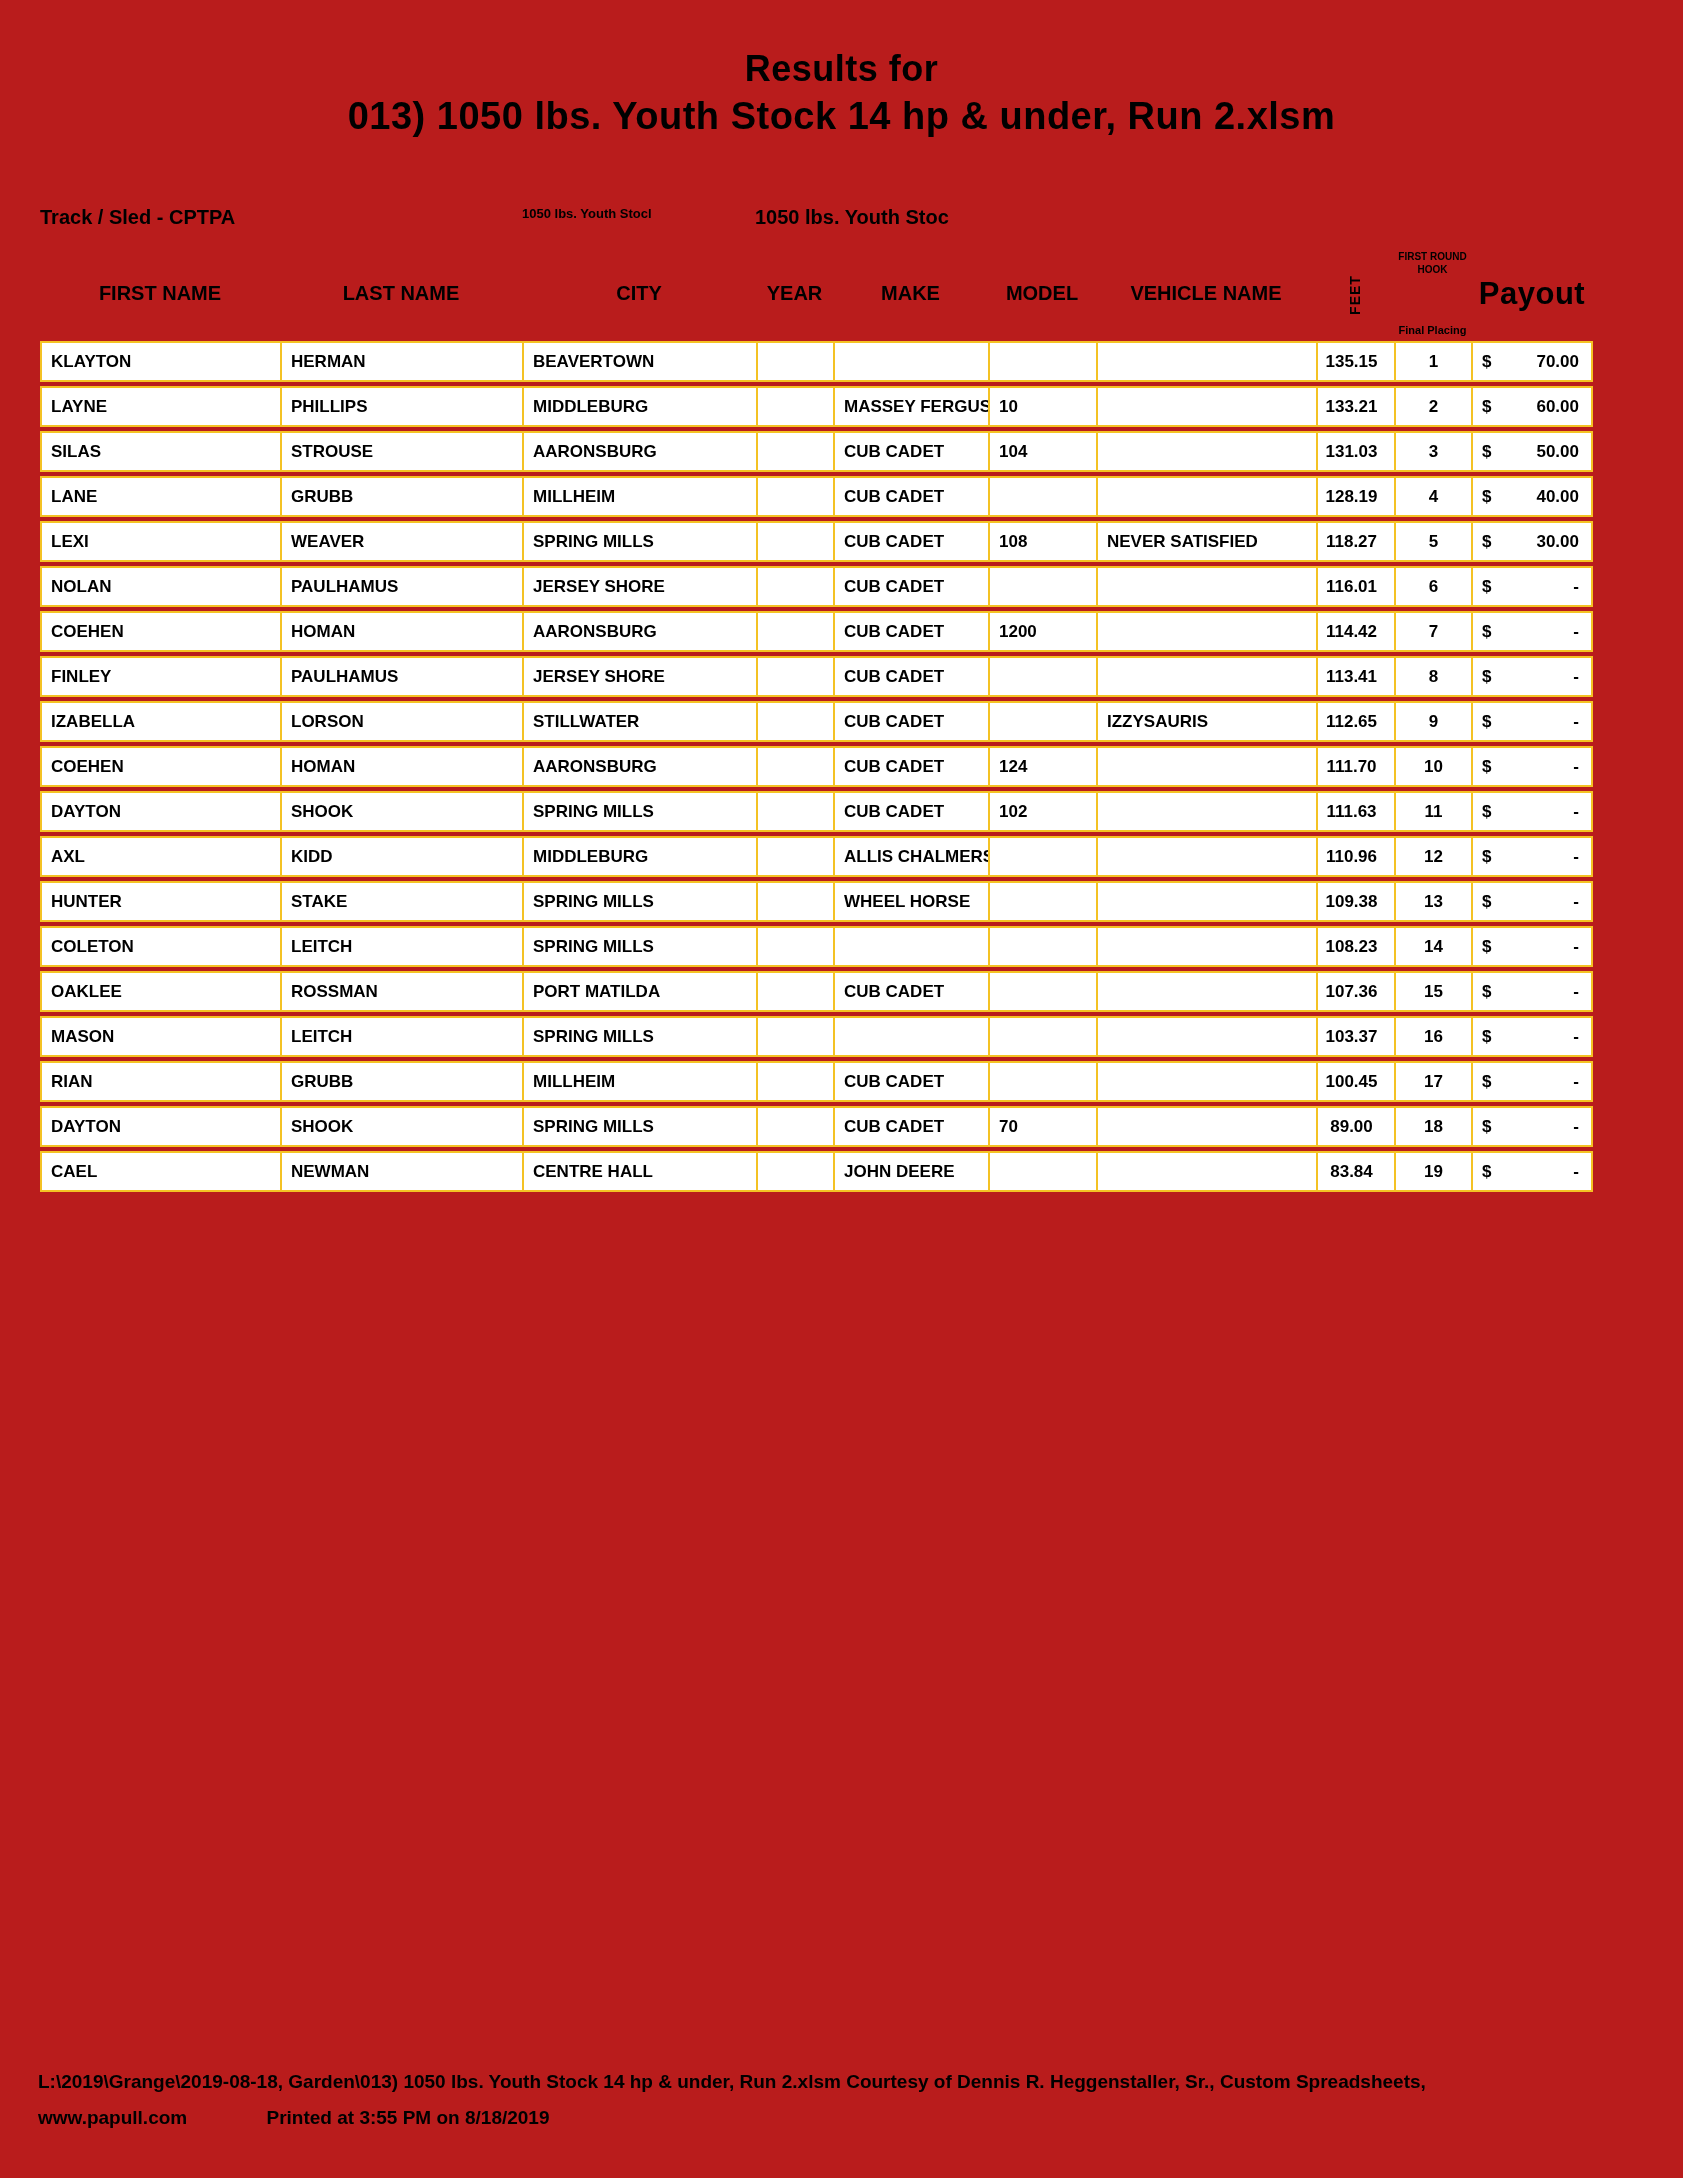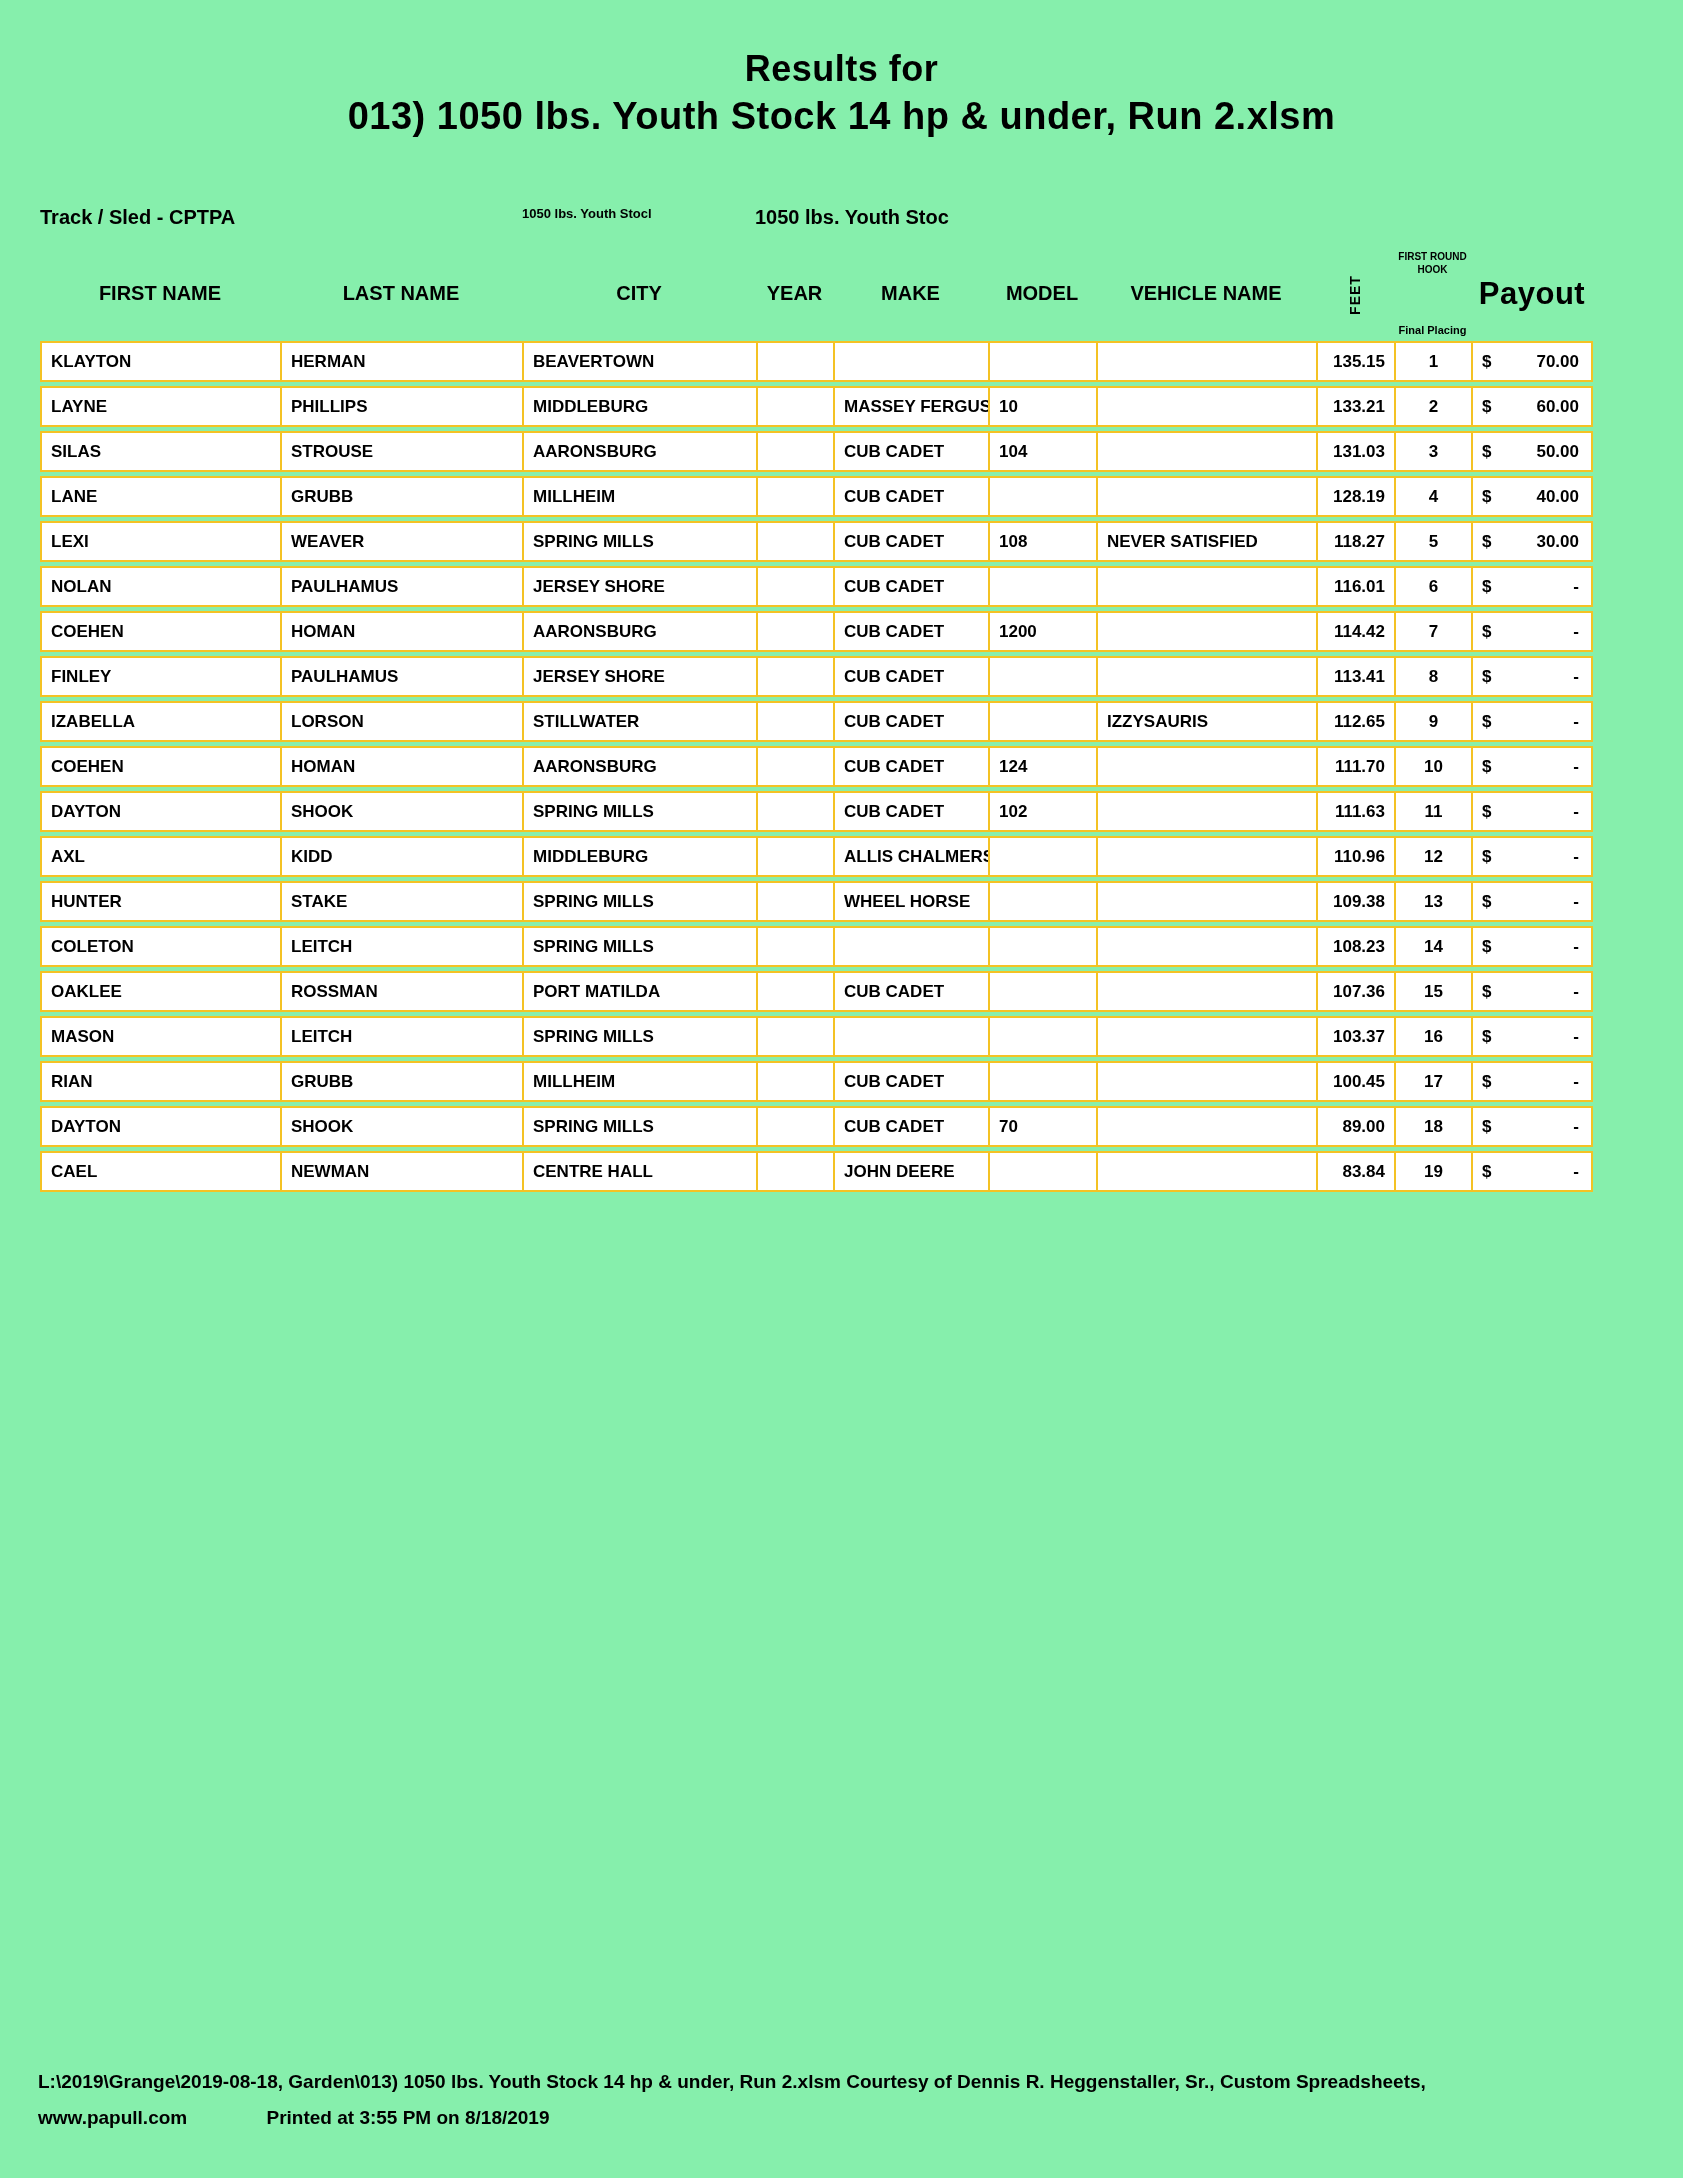--- a/index.html
+++ b/index.html
@@ -1,19 +1,19 @@
 <!DOCTYPE html>
 <html><head>
 <meta charset="utf-8">
 <style>
   html,body{margin:0;padding:0;background:#ffffff;}
   .page{
     position:relative;
     width:1683px;height:2178px;
-    background:#86efac;
+    background:#b91c1c;
     font-family:"Liberation Sans", sans-serif;
     font-weight:bold;
     color:#000;
     overflow:hidden;
   }
   .title-line1{
     position:absolute;top:48px;left:0;width:1683px;
     text-align:center;font-size:36px;letter-spacing:0.5px;
   }
   .title-line2{
@@ -58,21 +58,21 @@
     background:#ffffff;
     font-size:17px;
     vertical-align:middle;
     white-space:nowrap;
     overflow:hidden;
     padding:0;
   }
   tbody td:last-child{border-right-width:2px;}
   td.cell-first-name,td.cell-last-name,td.cell-city,
   td.cell-make,td.cell-model,td.cell-vehicle-name{padding-left:9px;}
-  td.cell-feet{text-align:right;padding-right:9px;}
+  td.cell-feet{text-align:center;padding-right:9px;}
   td.cell-placing{text-align:center;}
   td.cell-payout{overflow:hidden;}
   td.cell-payout .pay-wrap{display:flex;align-items:center;width:100%;}
   td.cell-payout .dollar{padding-left:9px;}
   td.cell-payout .amount{margin-left:auto;padding-right:12px;}
   .footer-line1{
     position:absolute;left:38px;top:2071px;width:1634px;
     font-size:19px;white-space:nowrap;
   }
   .footer-line2{

